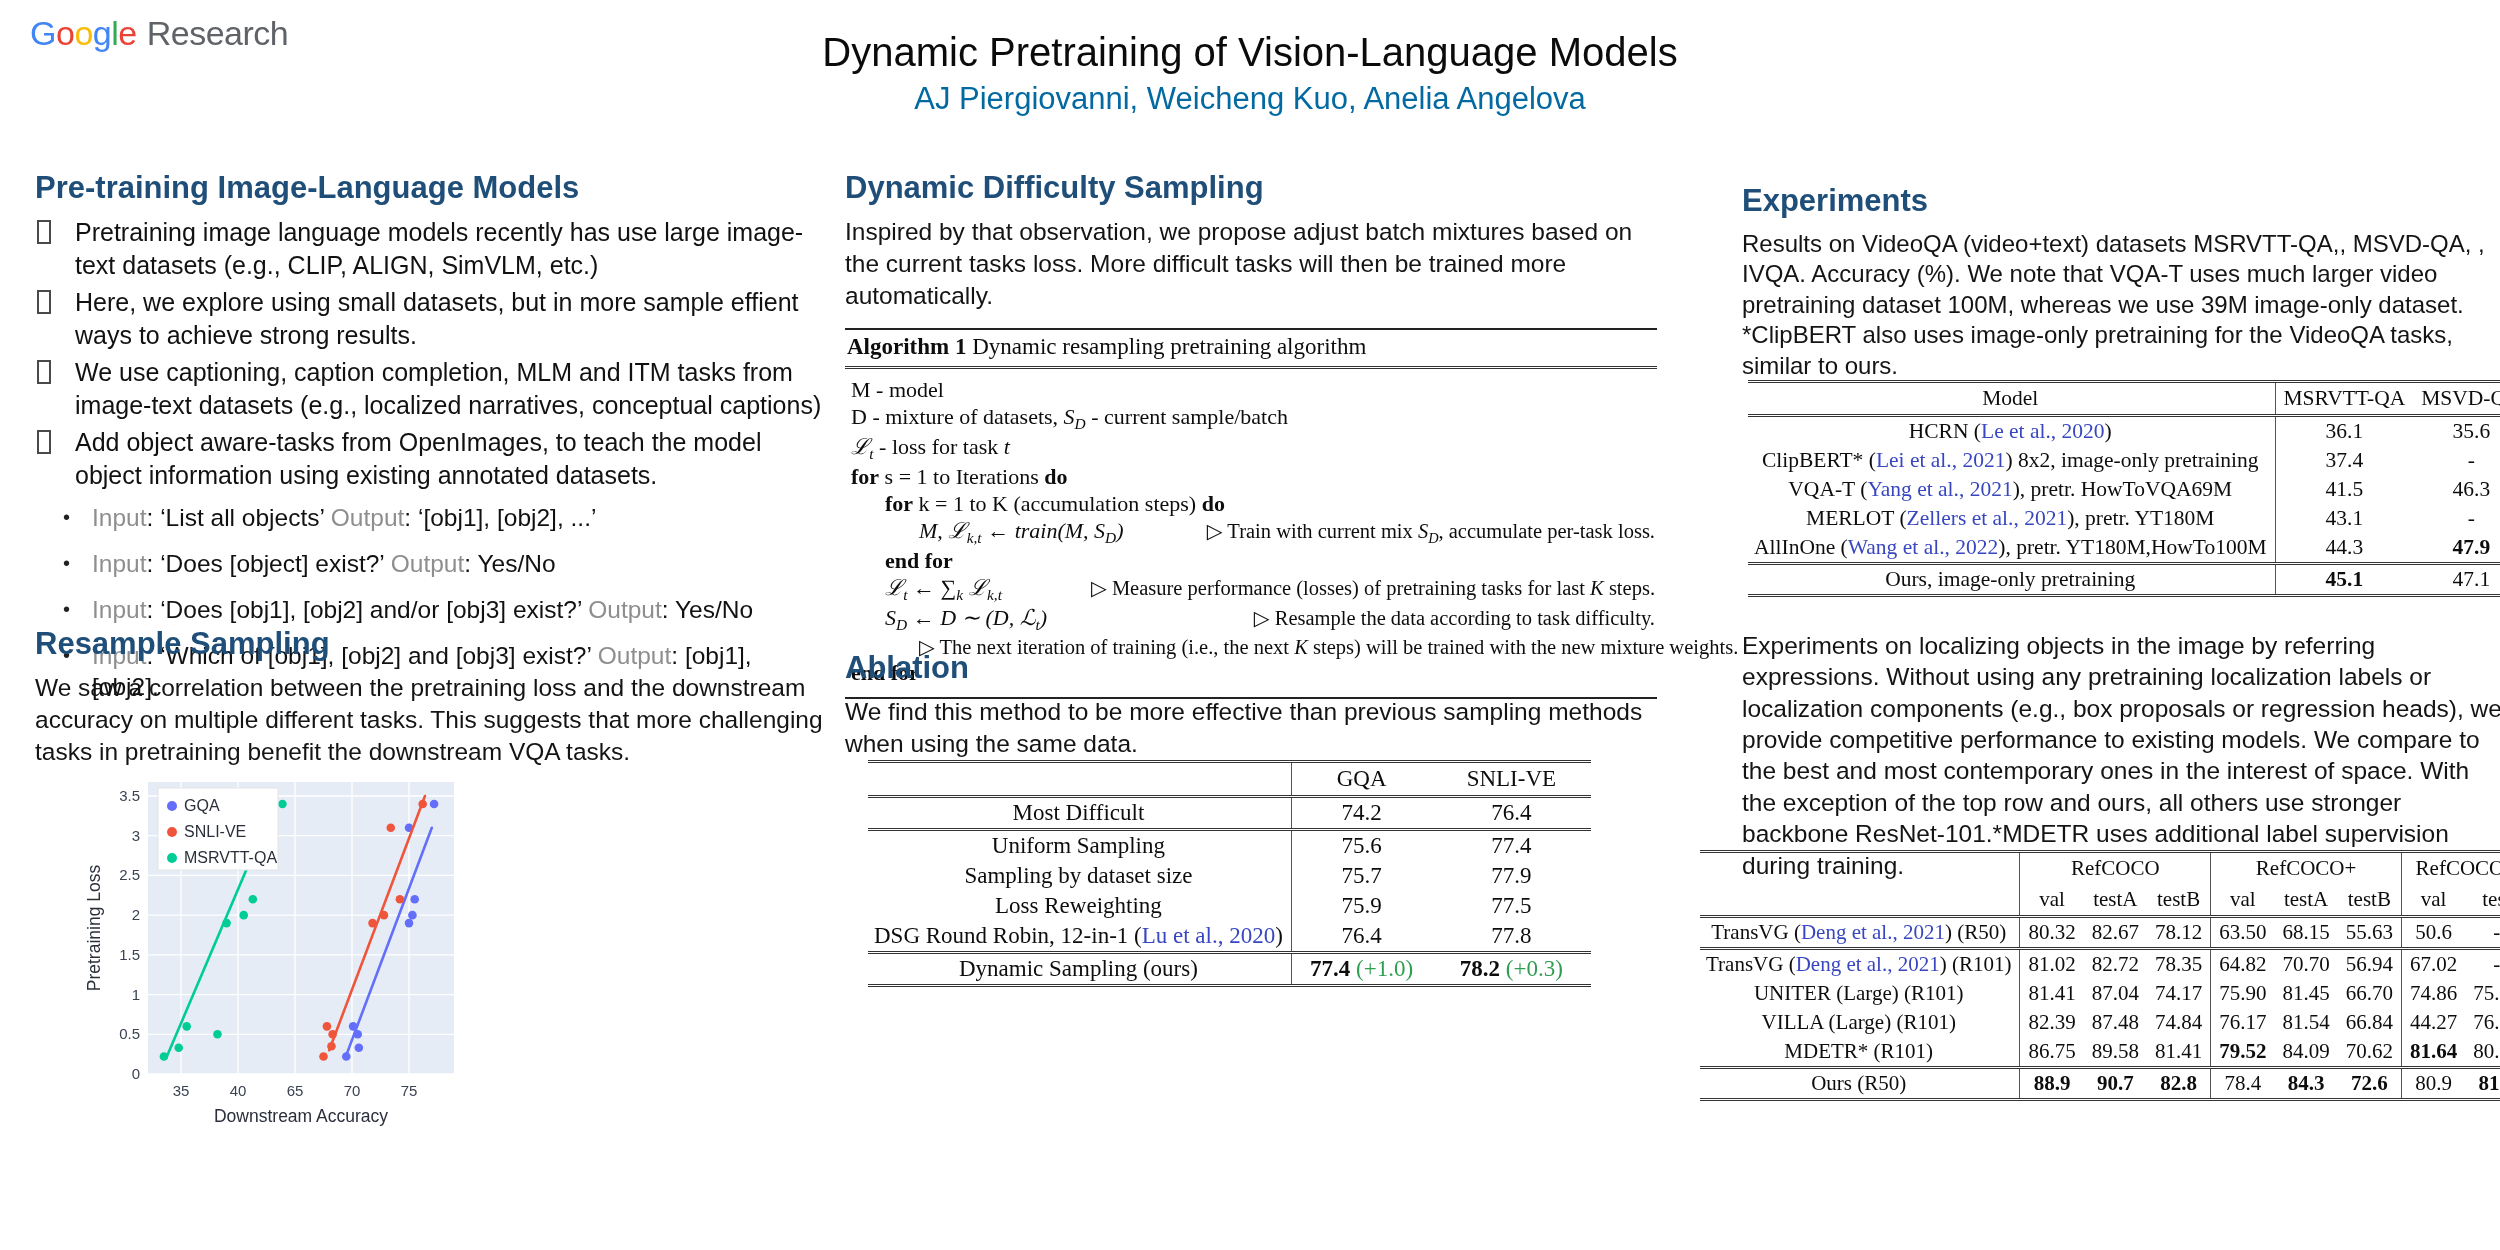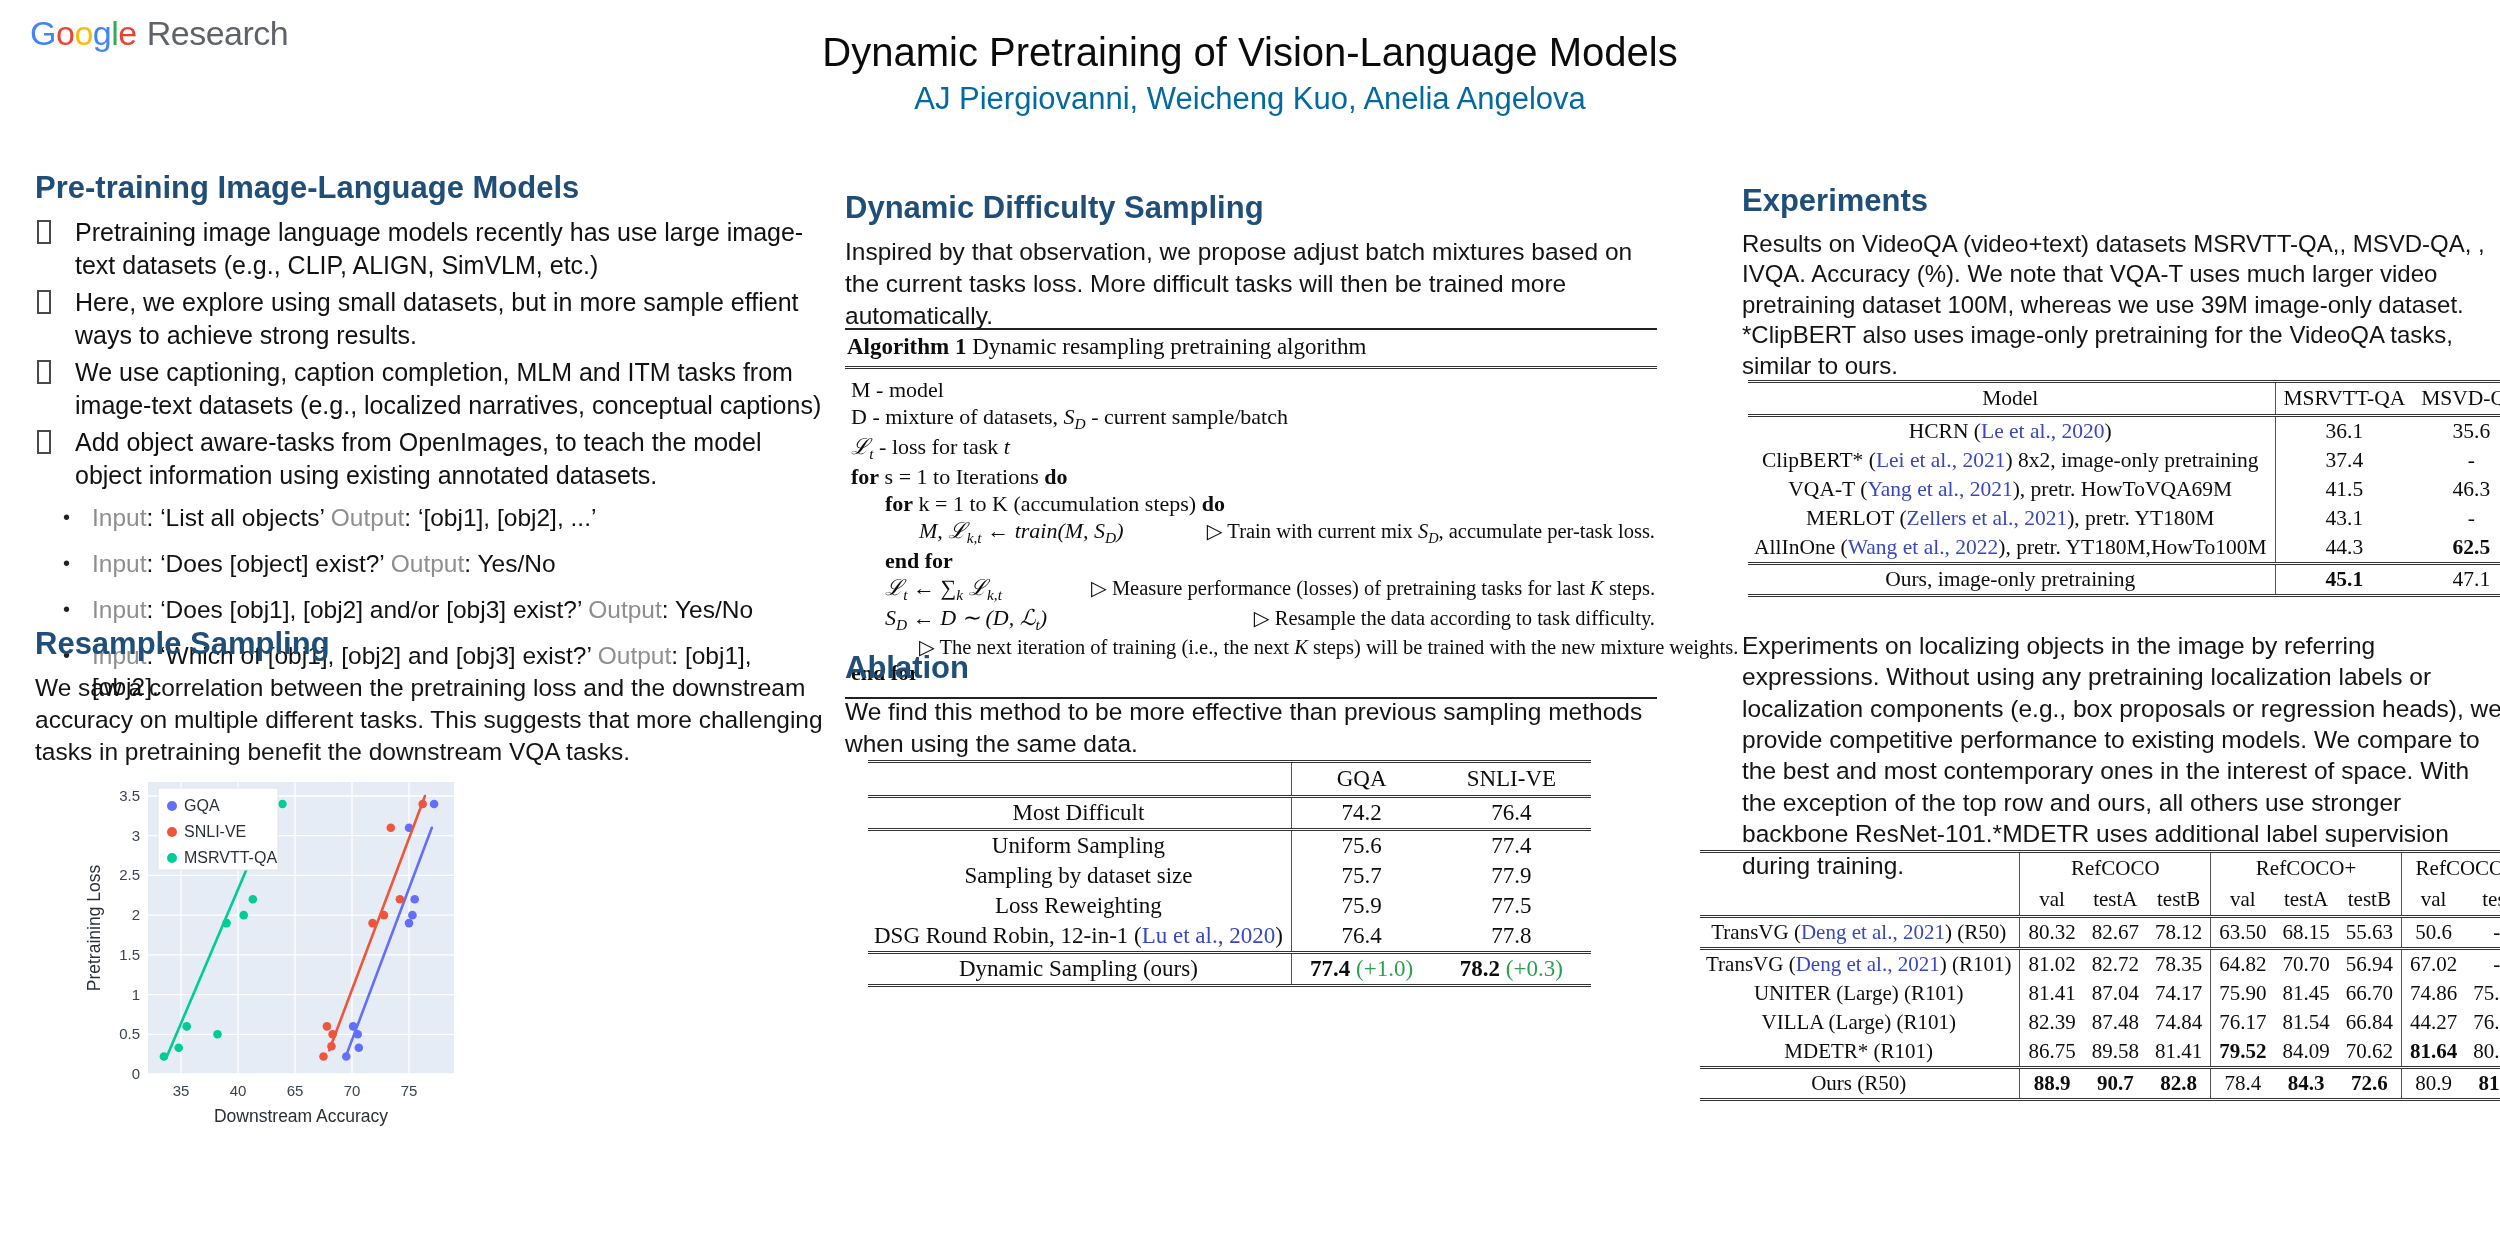--- a/index.html
+++ b/index.html
@@ -175,21 +175,21 @@
         <rect x="72" y="18" width="120" height="82" fill="#ffffff" stroke="#e3e3e3" stroke-width="1"></rect>
         <circle cx="86" cy="36" r="5" fill="#636EFA"></circle>
         <text x="98" y="41" text-anchor="start" font-size="16" fill="#2a2f3a" font-family="&quot;Liberation Sans&quot;, sans-serif">GQA</text>
         <circle cx="86" cy="62" r="5" fill="#EF553B"></circle>
         <text x="98" y="67" text-anchor="start" font-size="16" fill="#2a2f3a" font-family="&quot;Liberation Sans&quot;, sans-serif">SNLI-VE</text>
         <circle cx="86" cy="88" r="5" fill="#00CC96"></circle>
         <text x="98" y="93" text-anchor="start" font-size="16" fill="#2a2f3a" font-family="&quot;Liberation Sans&quot;, sans-serif">MSRVTT-QA</text>
       </g>
     </svg></div>
 
-<div class="abs" style="left:845px;top:170px;width:820px;margin-top:20px;">
+<div class="abs" style="left:845px;top:170px;width:820px;">
   <h2 class="sec">Dynamic Difficulty Sampling</h2>
   <p class="body">Inspired by that observation, we propose adjust batch mixtures based on the current tasks loss. More difficult tasks will then be trained more automatically.</p>
 </div>
 
 <div class="abs alg-box" style="left:845px;top:328px;width:812px;">
   <div class="alg-caption" id="alg-caption"><b>Algorithm 1</b> Dynamic resampling pretraining algorithm</div>
   <div class="alg-body" id="alg-body">
       <div class="alg-line">
         <span class="alg-main" style="margin-left: 4px;">M - model</span>
       </div>
@@ -324,21 +324,21 @@
           <td>46.3</td>
         </tr>
         <tr>
           <td class="lbl">MERLOT (<span class="cite">Zellers et al., 2021</span>), pretr. YT180M</td>
           <td class="vsep">43.1</td>
           <td>-</td>
         </tr>
         <tr>
           <td class="lbl">AllInOne (<span class="cite">Wang et al., 2022</span>), pretr. YT180M,HowTo100M</td>
           <td class="vsep">44.3</td>
-          <td><b>62.5</b></td>
+          <td><b>47.9</b></td>
         </tr>
       </tbody>
       <tbody>
         <tr>
           <td class="lbl">Ours, image-only pretraining</td>
           <td class="vsep"><b>45.1</b></td>
           <td>47.1</td>
         </tr>
       </tbody>
     </table>

